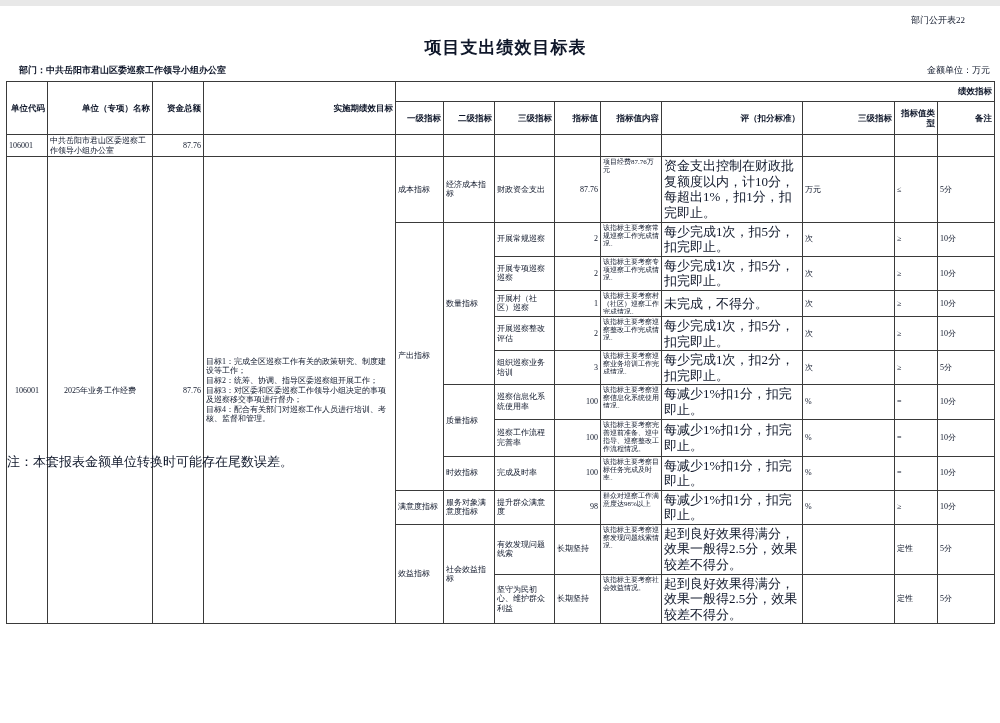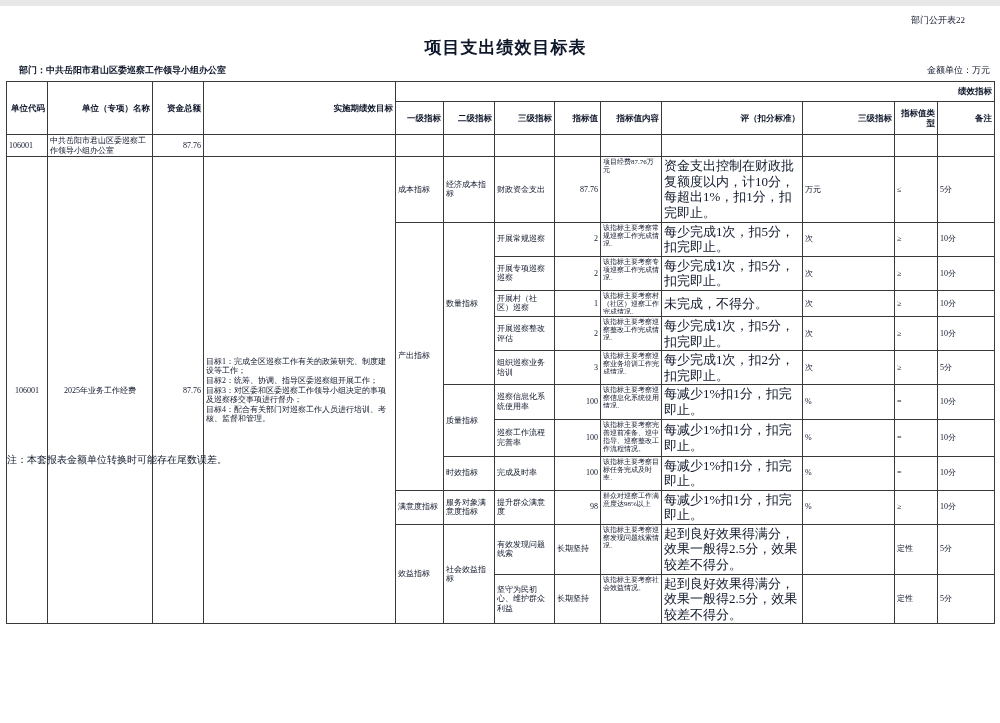--- a/index.html
+++ b/index.html
@@ -21,21 +21,21 @@
        padding:1px 2px; vertical-align:middle; overflow:hidden;
        word-break:break-all; }
   td.hdr { font-weight:bold; text-align:right; font-size:8.5px; }
   td.num { text-align:right; }
   td.ctr { text-align:center; }
   td.top { vertical-align:top; }
   .clip { max-height:22px; overflow:hidden; font-size:7px; line-height:1.15; }
   .clip.tall { max-height:36px; }
   .pre { white-space:pre-line; }
   td.score { font-size:13px; }
-  #footnote { position:absolute; top:447px; left:7px; font-size:10px;text-align:center; }
+  #footnote { position:absolute; top:447px; left:7px; font-size:13px;text-align:center; }
 </style>
 </head>
 <body>
 
 <div id="page">
   <div id="corner">部门公开表22</div>
   <div id="title">项目支出绩效目标表</div>
   <div id="meta">
     <span id="dept">部门：中共岳阳市君山区委巡察工作领导小组办公室</span>
     <span id="unitnote">金额单位：万元</span>

